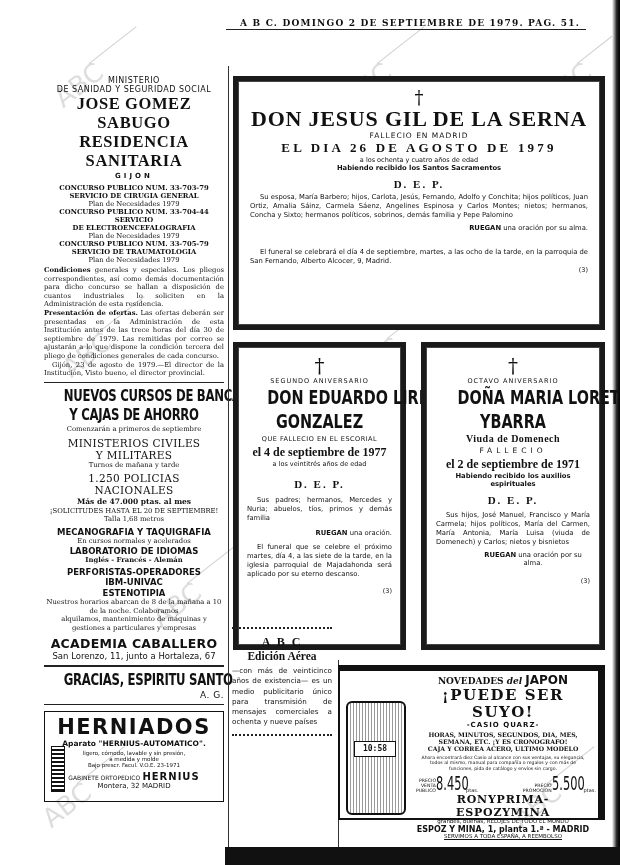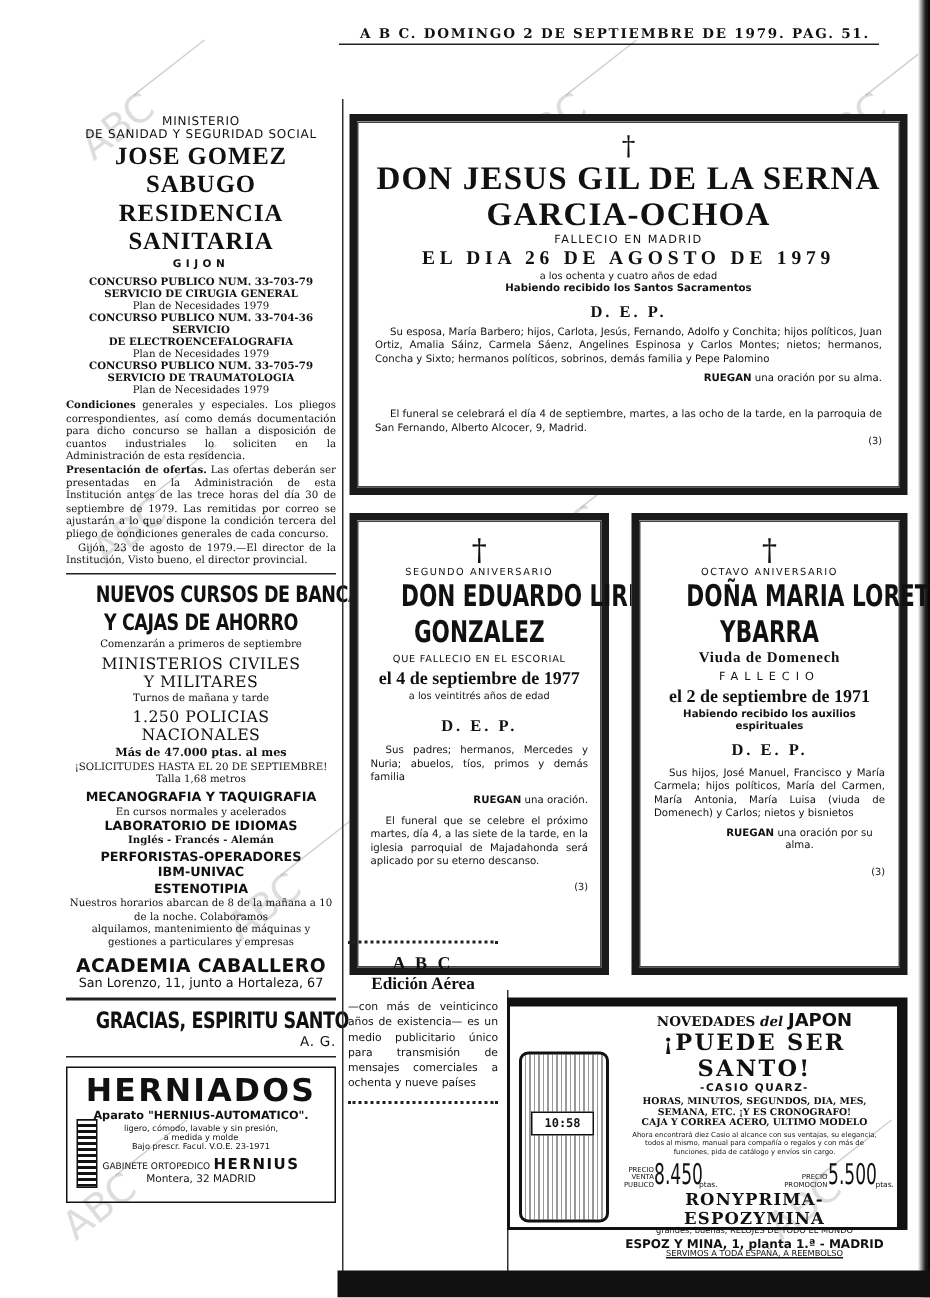--- a/index.html
+++ b/index.html
@@ -106,21 +106,21 @@
   <div class="lc-title center">JOSE GOMEZ SABUGO</div>
   <div class="lc-title center">RESIDENCIA SANITARIA</div>
   <div class="lc-sm center" style="letter-spacing:3px;font-weight:bold;font-size:7px;margin-top:2px;">GIJON</div>
   <div style="height:4px"></div>
   <div class="lc-cond center">
     <div>CONCURSO PUBLICO NUM. 33-703-79</div>
     <div>SERVICIO DE CIRUGIA GENERAL</div>
     <div style="font-weight:normal">Plan de Necesidades 1979</div>
   </div>
   <div class="lc-cond center">
-    <div>CONCURSO PUBLICO NUM. 33-704-36</div>
+    <div>CONCURSO PUBLICO NUM. 33-704-44</div>
     <div>SERVICIO</div>
     <div>DE ELECTROENCEFALOGRAFIA</div>
     <div style="font-weight:normal">Plan de Necesidades 1979</div>
   </div>
   <div class="lc-cond center">
     <div>CONCURSO PUBLICO NUM. 33-705-79</div>
     <div>SERVICIO DE TRAUMATOLOGIA</div>
     <div style="font-weight:normal">Plan de Necesidades 1979</div>
   </div>
   <div class="lc-body" style="margin-top:2px;"><b>Condiciones</b><span> generales y especiales. Los pliegos correspondientes, así como demás documentación para dicho concurso se hallan a disposición de cuantos industriales lo soliciten en la Administración de esta residencia.</span></div>
@@ -164,21 +164,20 @@
     <div class="hern-line" style="margin-top:3px;"><span style="font-size:6px;">GABINETE ORTOPEDICO</span> <b style="font-size:10px;letter-spacing:1px;">HERNIUS</b></div>
     <div class="hern-line">Montera, 32 MADRID</div>
     <div class="hern-logo"></div>
   </div>
 </div>
 <div class="abs colrule-left"></div>
 
 <div class="obit" style="left:233px;top:76px;width:372px;height:254px;padding:8px 12px 6px 12px;">
   <div class="cross">†</div>
   <div class="ob-name-big">DON JESUS GIL DE LA SERNA</div>
-  <div class="ob-name-big">GARCIA-OCHOA</div>
   <div class="ob-small-caps">FALLECIO EN MADRID</div>
   <div class="ob-date">EL DIA 26 DE AGOSTO DE 1979</div>
   <div class="ob-tiny">a los ochenta y cuatro años de edad</div>
   <div class="ob-b">Habiendo recibido los Santos Sacramentos</div>
   <div class="ob-dep" style="margin-top:6px;">D. E. P.</div>
   <div class="ob-body" style="margin-top:3px;">Su esposa, María Barbero; hijos, Carlota, Jesús, Fernando, Adolfo y Conchita; hijos políticos, Juan Ortiz, Amalia Sáinz, Carmela Sáenz, Angelines Espinosa y Carlos Montes; nietos; hermanos, Concha y Sixto; hermanos políticos, sobrinos, demás familia y Pepe Palomino</div>
   <div class="ob-ruegan" style="margin-top:4px;"><b>RUEGAN</b><span> una oración por su alma.</span></div>
   <div class="ob-body" style="margin-top:16px;">El funeral se celebrará el día 4 de septiembre, martes, a las ocho de la tarde, en la parroquia de San Fernando, Alberto Alcocer, 9, Madrid.</div>
   <div class="ob-num">(3)</div>
 </div>
@@ -221,21 +220,21 @@
   <div class="dots" style="margin-top:6px;"></div>
 </div>
 <div class="abs colrule-mid"></div>
 
 <div class="casio">
   <div class="casio-watch">
     <div class="casio-screen">10:58</div>
   </div>
   <div class="casio-text">
     <div class="c-nov"><span>NOVEDADES</span> <i>del</i> <span class="jp">JAPON</span></div>
-    <div class="c-big">¡PUEDE SER SANTO!</div>
+    <div class="c-big">¡PUEDE SER SUYO!</div>
     <div class="c-casio">-CASIO QUARZ-</div>
     <div class="c-feat" style="margin-top:2px;">HORAS, MINUTOS, SEGUNDOS, DIA, MES,</div>
     <div class="c-feat">SEMANA, ETC. ¡Y ES CRONOGRAFO!</div>
     <div class="c-feat">CAJA Y CORREA ACERO, ULTIMO MODELO</div>
     <div class="c-tiny" style="margin-top:2px;">Ahora encontrará diez Casio al alcance con sus ventajas, su elegancia,</div>
     <div class="c-tiny">todos al mismo, manual para compañía o regalos y con más de</div>
     <div class="c-tiny">funciones, pida de catálogo y envíos sin cargo.</div>
     <div class="c-prices">
       <div style="display:flex;align-items:flex-end;justify-content:space-between;">
         <span class="c-plabel" style="width:26px;">PRECIO VENTA PUBLICO</span>

